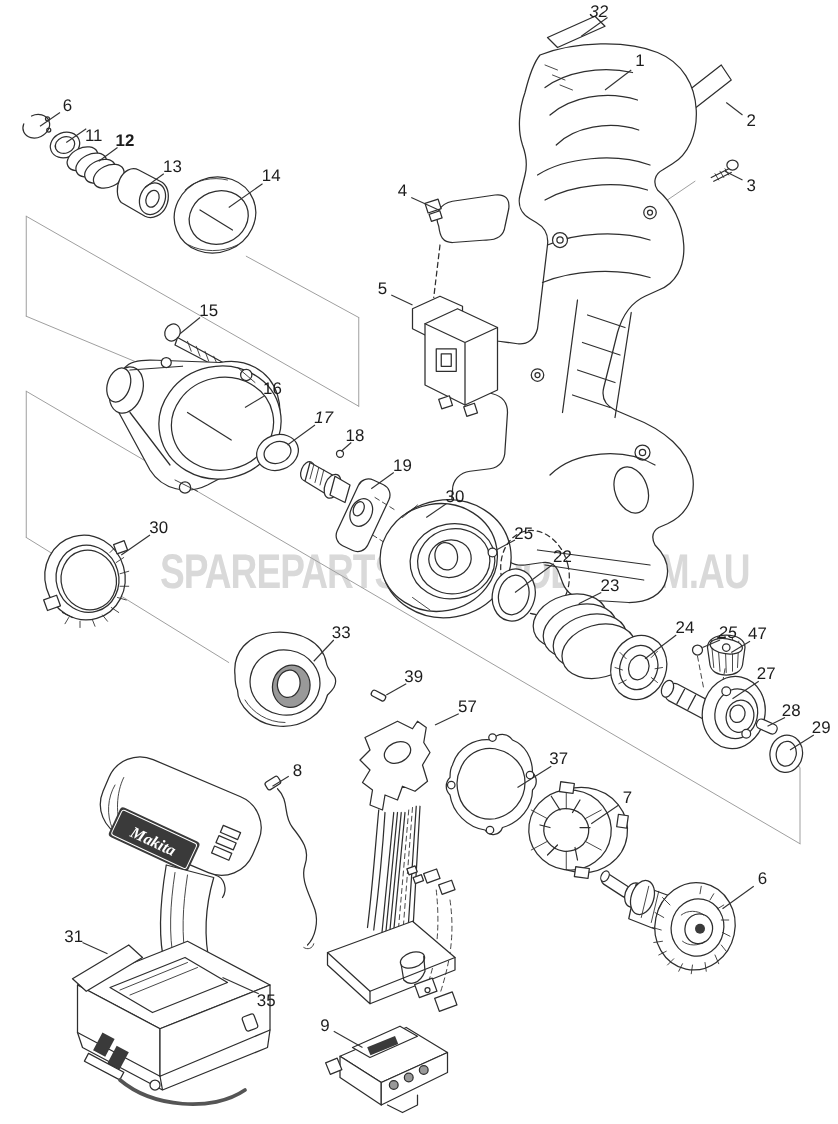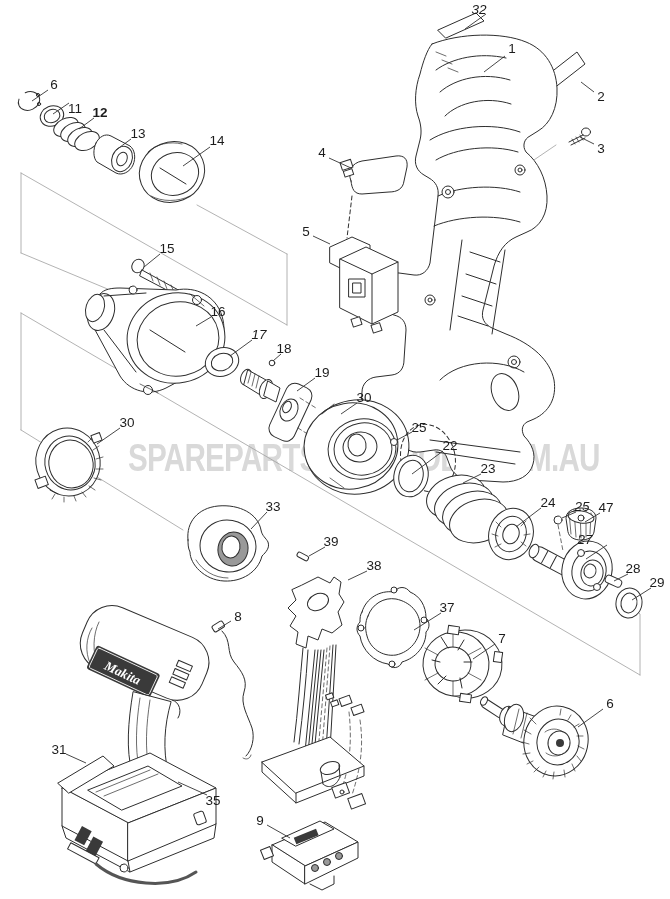--- a/index.html
+++ b/index.html
@@ -464,26 +464,26 @@
       <div class="plabel" style="left: 259px; top: 334px; font-style: italic;">17</div>
       <div class="plabel" style="left: 284px; top: 348px;">18</div>
       <div class="plabel" style="left: 322px; top: 372px;">19</div>
       <div class="plabel" style="left: 364px; top: 397px;">30</div>
       <div class="plabel" style="left: 419px; top: 427px;">25</div>
       <div class="plabel" style="left: 450px; top: 445px;">22</div>
       <div class="plabel" style="left: 488px; top: 468px;">23</div>
       <div class="plabel" style="left: 548px; top: 502px;">24</div>
       <div class="plabel" style="left: 582px; top: 506px; font-style: italic;">25</div>
       <div class="plabel" style="left: 606px; top: 507px;">47</div>
-      <div class="plabel" style="left: 585px; top: 539px; font-style: italic;">27</div>
+      <div class="plabel" style="left: 613px; top: 539px;">27</div>
       <div class="plabel" style="left: 633px; top: 568px;">28</div>
       <div class="plabel" style="left: 657px; top: 582px;">29</div>
       <div class="plabel" style="left: 127px; top: 422px;">30</div>
       <div class="plabel" style="left: 59px; top: 749px;">31</div>
       <div class="plabel" style="left: 479px; top: 9px; font-style: italic;">32</div>
       <div class="plabel" style="left: 273px; top: 506px;">33</div>
       <div class="plabel" style="left: 213px; top: 800px;">35</div>
       <div class="plabel" style="left: 447px; top: 607px;">37</div>
-      <div class="plabel" style="left: 374px; top: 565px;">38</div>
+      <div class="plabel" style="left: 374px; top: 565px;">57</div>
       <div class="plabel" style="left: 331px; top: 541px;">39</div>
     </div>
 
 </div>
 
 </body></html>

